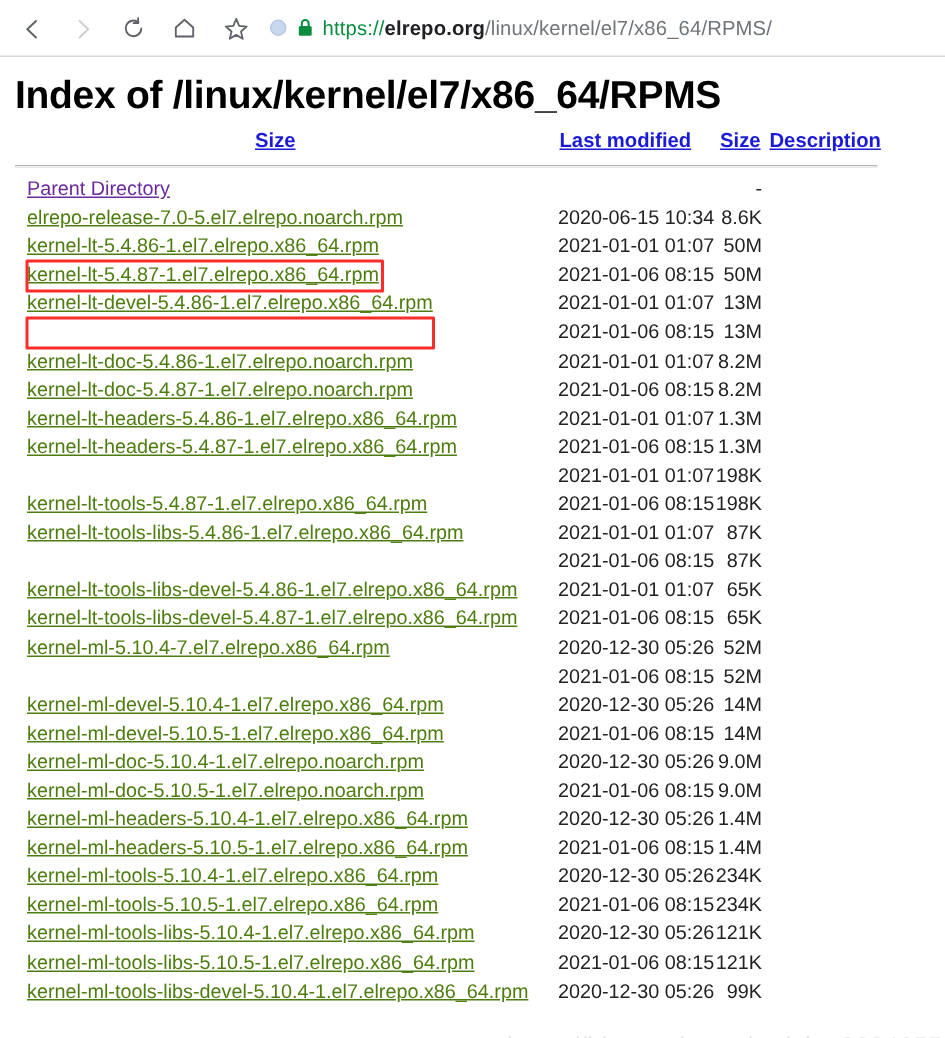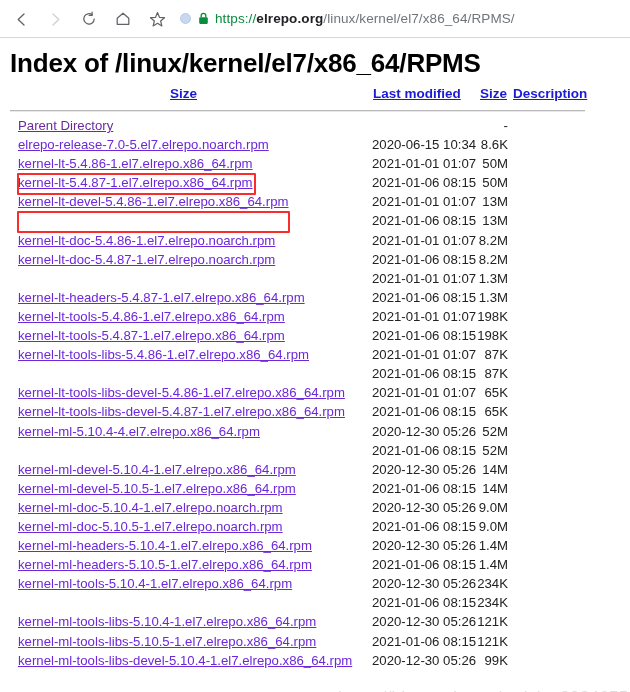--- a/index.html
+++ b/index.html
@@ -135,21 +135,21 @@
     width: 600px;
   }
   .row {
     position: relative;
     height: 19.1px;
     white-space: nowrap;
   }
   .row .fname {
     position: absolute;
     left: 8px; top: 0;
-    color: #6d28d9;
+    color: #4d7c0f;
     text-decoration: underline;
     white-space: nowrap;
     font-size: 13.2px;
     cursor: pointer;
   }
   .row .fname.visited { color: #6a2a9e; }
   .row .lastmod {
     position: absolute;
     left: 362px; top: 0;
     color: #222222;
@@ -279,30 +279,30 @@
           <span class="fname">kernel-lt-doc-5.4.86-1.el7.elrepo.noarch.rpm</span>
           <span class="lastmod">2021-01-01 01:07</span>
           <span class="size">8.2M</span>
         </div>
         <div class="row">
           <span class="fname">kernel-lt-doc-5.4.87-1.el7.elrepo.noarch.rpm</span>
           <span class="lastmod">2021-01-06 08:15</span>
           <span class="size">8.2M</span>
         </div>
         <div class="row">
+          <span class="fname">kernel-lt-headers-5.4.86-1.el7.elrepo.x86_64.rpm</span>
           <span class="lastmod">2021-01-01 01:07</span>
           <span class="size">1.3M</span>
         </div>
         <div class="row">
           <span class="fname">kernel-lt-headers-5.4.87-1.el7.elrepo.x86_64.rpm</span>
           <span class="lastmod">2021-01-06 08:15</span>
           <span class="size">1.3M</span>
         </div>
         <div class="row">
-          <span class="fname">kernel-lt-tools-5.4.86-1.el7.elrepo.x86_64.rpm</span>
           <span class="lastmod">2021-01-01 01:07</span>
           <span class="size">198K</span>
         </div>
         <div class="row">
           <span class="fname">kernel-lt-tools-5.4.87-1.el7.elrepo.x86_64.rpm</span>
           <span class="lastmod">2021-01-06 08:15</span>
           <span class="size">198K</span>
         </div>
         <div class="row">
           <span class="fname">kernel-lt-tools-libs-5.4.86-1.el7.elrepo.x86_64.rpm</span>
@@ -317,21 +317,21 @@
           <span class="fname">kernel-lt-tools-libs-devel-5.4.86-1.el7.elrepo.x86_64.rpm</span>
           <span class="lastmod">2021-01-01 01:07</span>
           <span class="size">65K</span>
         </div>
         <div class="row">
           <span class="fname">kernel-lt-tools-libs-devel-5.4.87-1.el7.elrepo.x86_64.rpm</span>
           <span class="lastmod">2021-01-06 08:15</span>
           <span class="size">65K</span>
         </div>
         <div class="row">
-          <span class="fname">kernel-ml-5.10.4-4.el7.elrepo.x86_64.rpm</span>
+          <span class="fname">kernel-ml-5.10.4-7.el7.elrepo.x86_64.rpm</span>
           <span class="lastmod">2020-12-30 05:26</span>
           <span class="size">52M</span>
         </div>
         <div class="row">
           <span class="lastmod">2021-01-06 08:15</span>
           <span class="size">52M</span>
         </div>
         <div class="row">
           <span class="fname">kernel-ml-devel-5.10.4-1.el7.elrepo.x86_64.rpm</span>
           <span class="lastmod">2020-12-30 05:26</span>
@@ -361,20 +361,21 @@
           <span class="fname">kernel-ml-headers-5.10.5-1.el7.elrepo.x86_64.rpm</span>
           <span class="lastmod">2021-01-06 08:15</span>
           <span class="size">1.4M</span>
         </div>
         <div class="row">
           <span class="fname">kernel-ml-tools-5.10.4-1.el7.elrepo.x86_64.rpm</span>
           <span class="lastmod">2020-12-30 05:26</span>
           <span class="size">234K</span>
         </div>
         <div class="row">
+          <span class="fname">kernel-ml-tools-5.10.5-1.el7.elrepo.x86_64.rpm</span>
           <span class="lastmod">2021-01-06 08:15</span>
           <span class="size">234K</span>
         </div>
         <div class="row">
           <span class="fname">kernel-ml-tools-libs-5.10.4-1.el7.elrepo.x86_64.rpm</span>
           <span class="lastmod">2020-12-30 05:26</span>
           <span class="size">121K</span>
         </div>
         <div class="row">
           <span class="fname">kernel-ml-tools-libs-5.10.5-1.el7.elrepo.x86_64.rpm</span>

